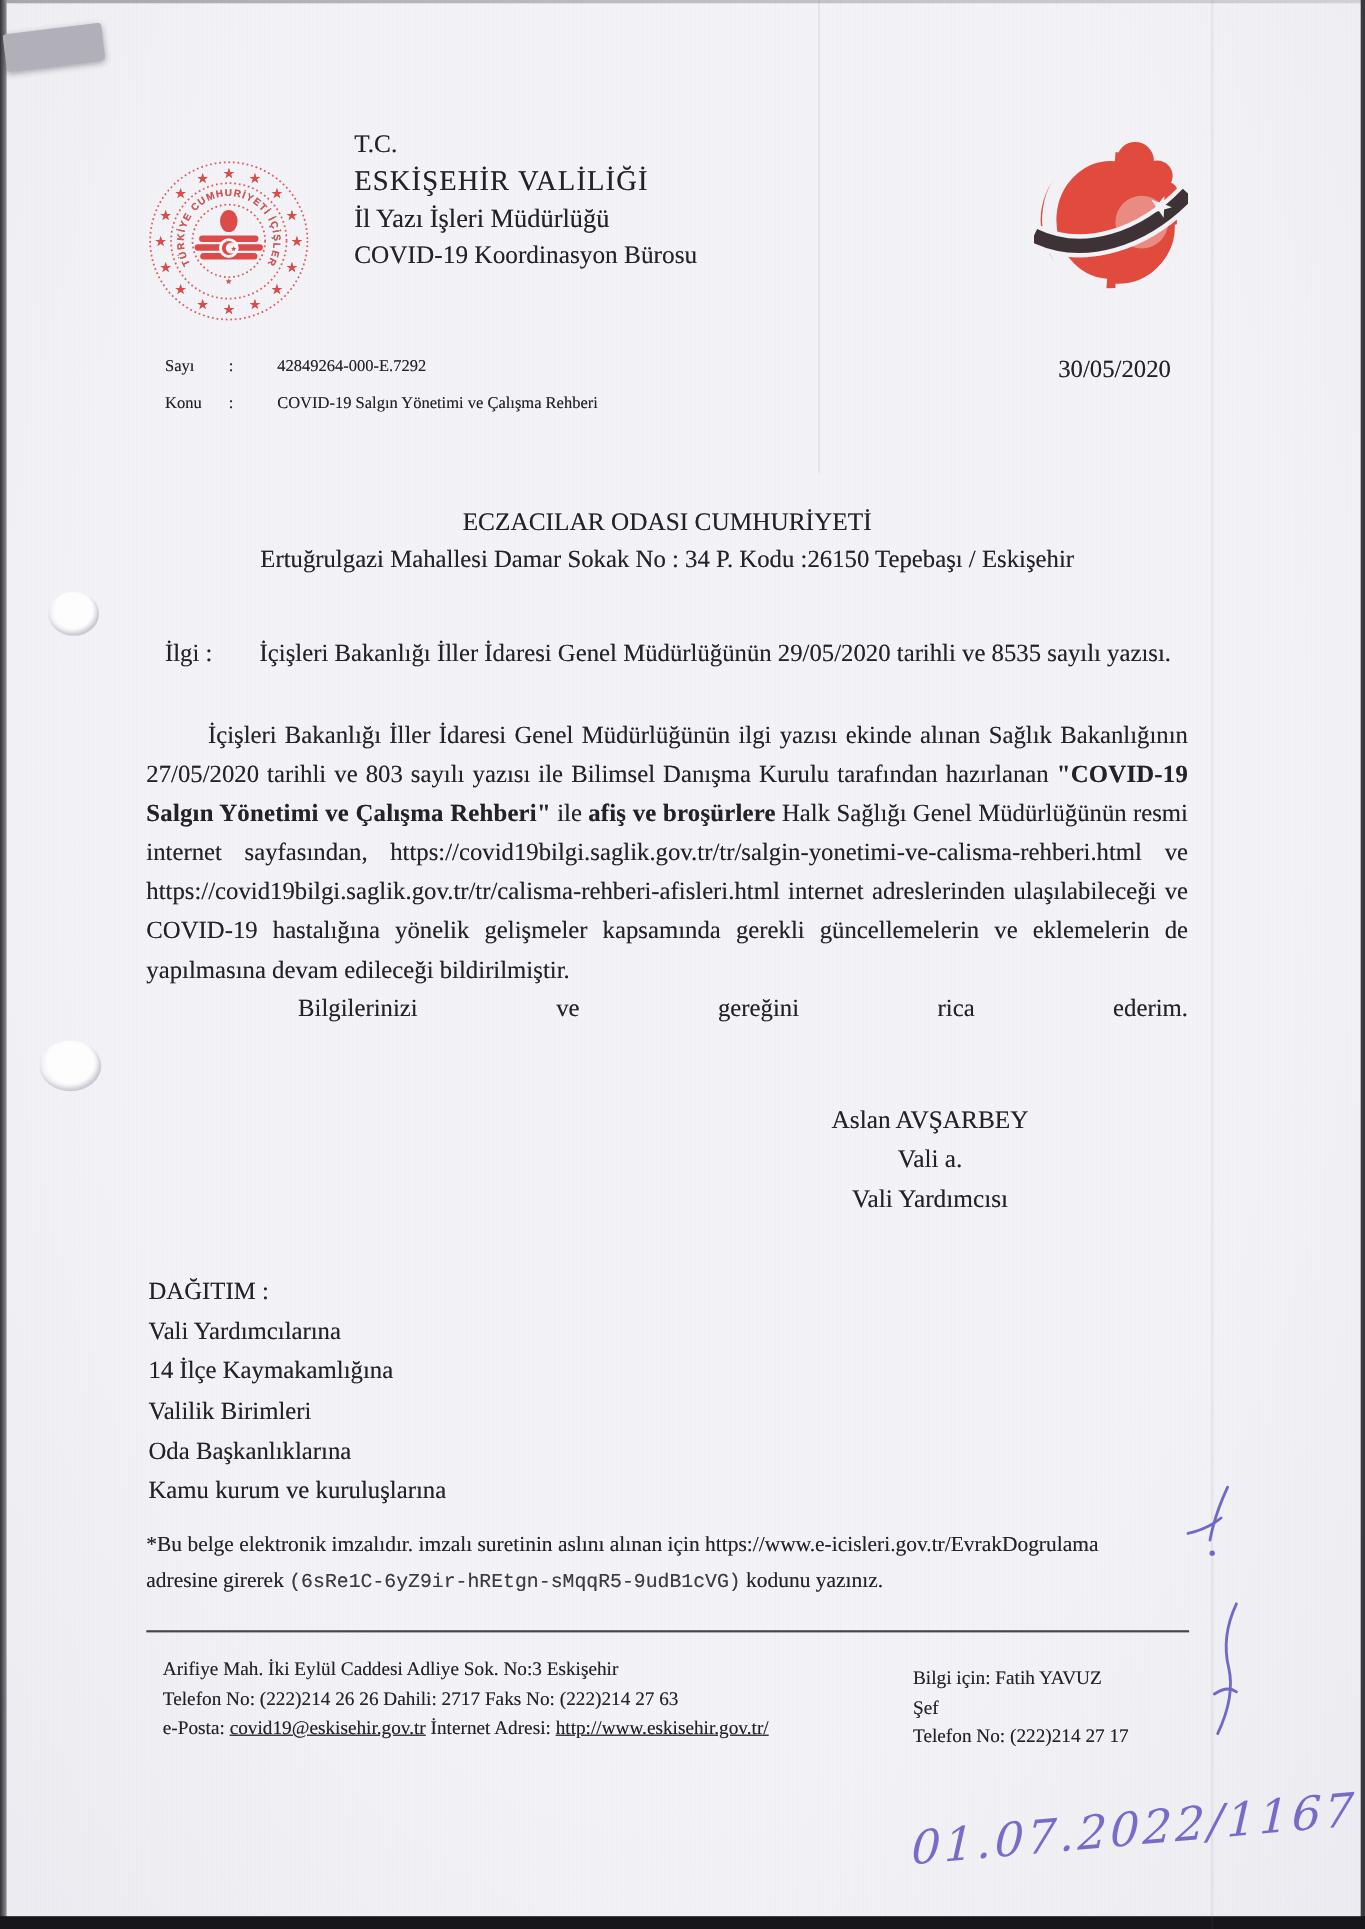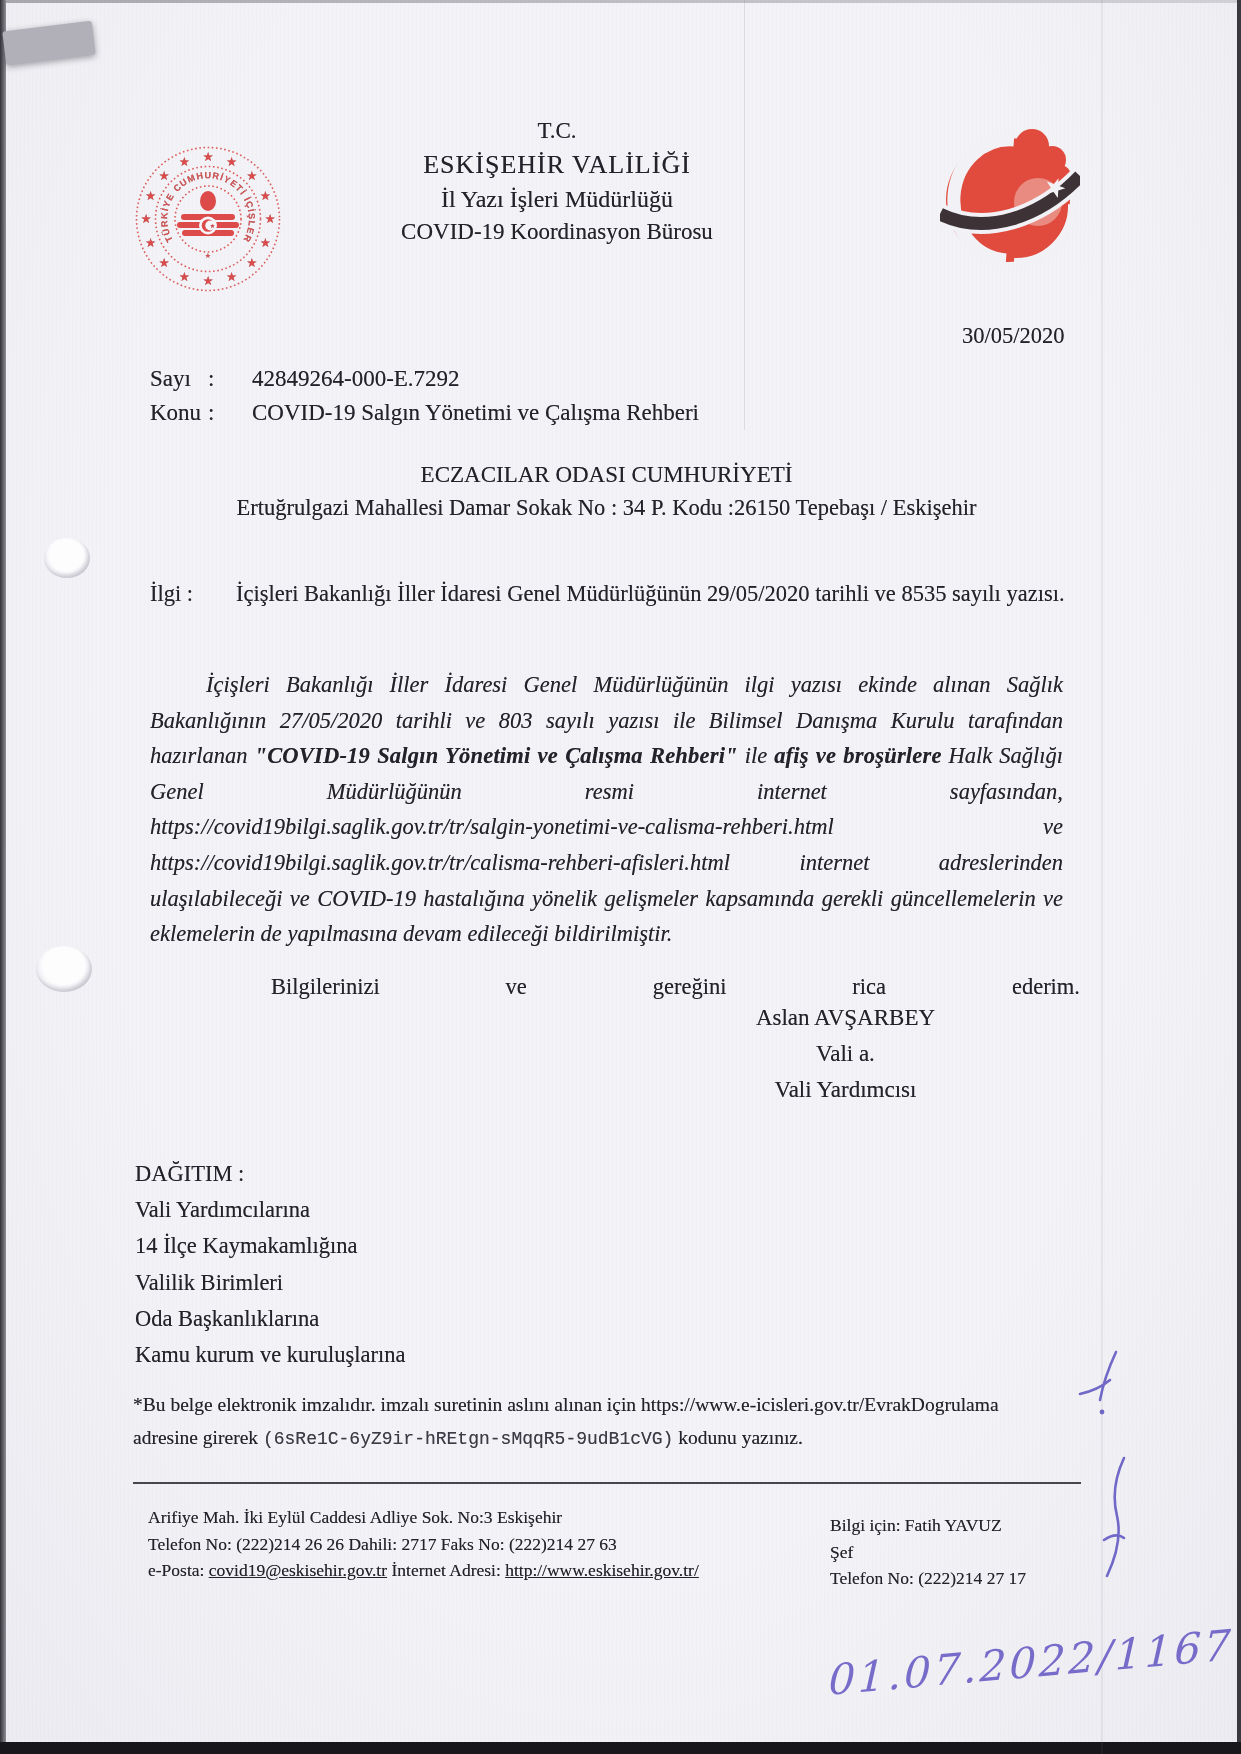--- a/index.html
+++ b/index.html
@@ -29,46 +29,46 @@
           box-shadow:inset -2px -3px 4px rgba(140,138,152,.40); }
   .hole1 { left:44px; top:538px; width:46px; height:40px; }
   .hole2 { left:36px; top:946px; width:56px; height:46px; }
 
   
   .seal { left:133px; top:144px; width:150px; height:150px; }
   .seal .dotted { fill:none; stroke:#dd5b5b; stroke-width:1.6; stroke-dasharray:1.6 2.6; }
   .seal .seal-star { fill:#dc4a4a; font-size:12.5px; text-anchor:middle; font-family:"DejaVu Sans",sans-serif; }
   .seal .ring-text { fill:#d85252; font-size:9px; letter-spacing:1.1px; font-family:"Liberation Sans",sans-serif; font-weight:bold; }
   .logo { left:940px; top:120px; width:140px; height:150px; }
-  .letterhead { left:322px; top:116px; width:470px; text-align:center;font-family:Liberation Serif, serif; }
+  .letterhead { left:322px; top:116px; width:470px; text-align:left;font-family:Liberation Serif, serif; }
   .lh1 { font-size:23px; line-height:30px; }
   .lh2 { font-size:26px; line-height:37px; letter-spacing:1px; }
   .lh3 { font-size:24px; line-height:33px; }
   .lh4 { font-size:23px; line-height:31px; }
 
   
-  .ref { left:150px; top:316px; font-size:23px;margin-top:46px; }
+  .ref { left:150px; top:316px; font-size:15px; }
   .ref-row { display:flex; line-height:34px; }
   .ref-word  { width:58px; }
   .ref-colon { width:44px; }
   .doc-date { left:962px; top:323px; font-size:22.5px; }
 
   
   .addressee { left:133px; top:462px; width:947px; text-align:center; }
   .addr-title { font-size:23px; margin-bottom:7px; }
   .addr-line  { font-size:22.5px; }
 
   
   .ilgi { left:150px; top:577px; display:flex; font-size:22.5px; line-height:34px; }
   .ilgi-label { width:86px; flex:none; }
   .ilgi-text  { width:856px; }
 
   
   .letter-body { left:133px; top:650px; width:947px; font-size:22.5px; line-height:35.6px; text-align:justify; }
-  .letter-body p { margin:17px; text-indent:56px;font-style:italic; }
+  .letter-body p { margin:0; text-indent:56px; }
   .letter-body b { letter-spacing:.2px; }
   .nowrap { white-space:nowrap; }
   .closing { padding-left:138px; text-align:justify; text-align-last:justify; }
 
   
   .signature { left:618px; top:1000px; width:455px; text-align:center; font-size:23px; line-height:36px; }
 
   
   .dagitim { left:135px; top:1116px; font-size:22.5px; line-height:36.2px;margin-top:40px; }
 

